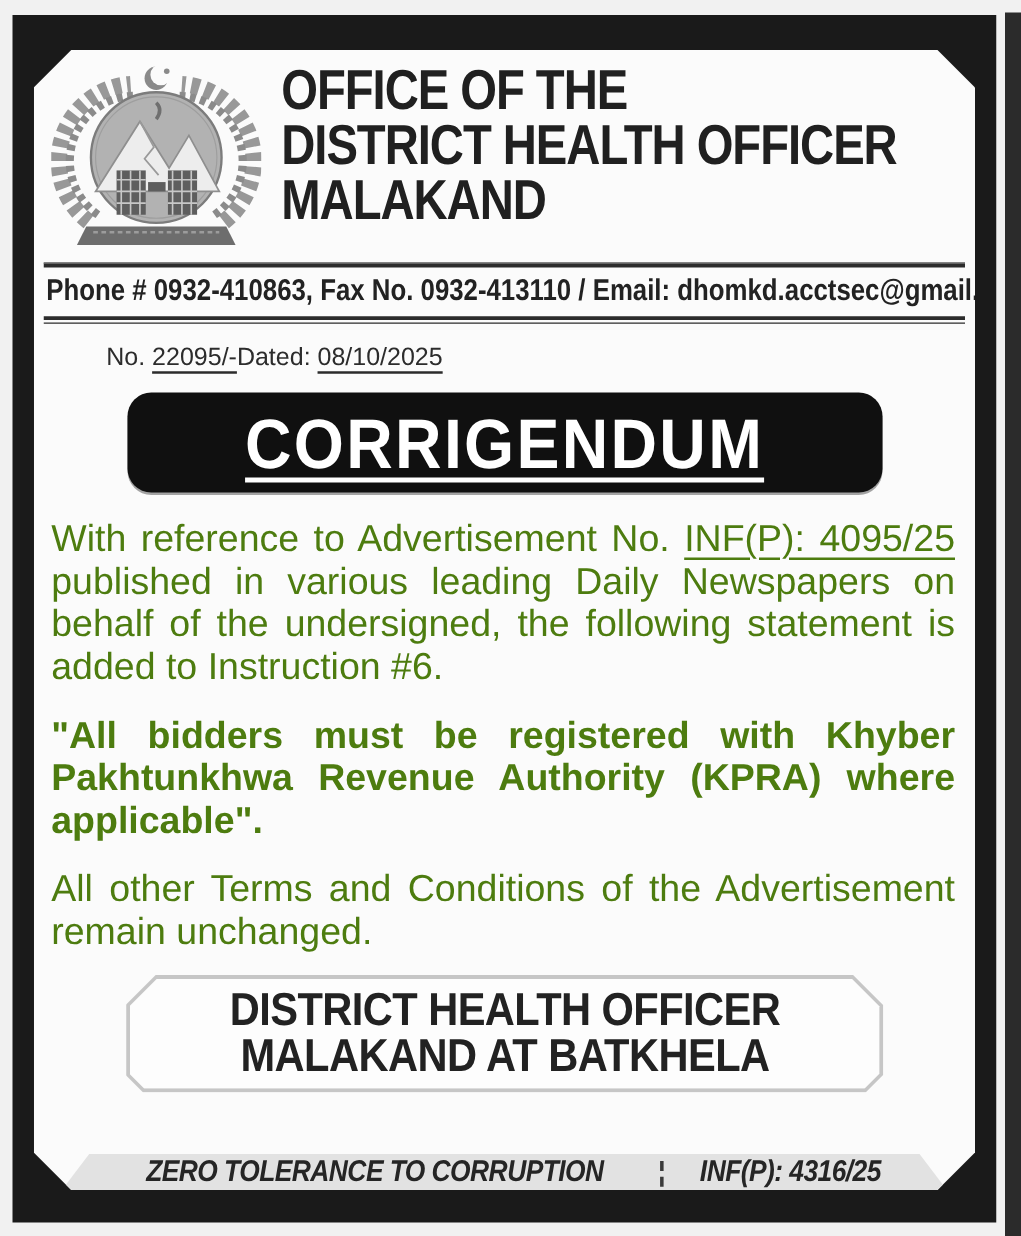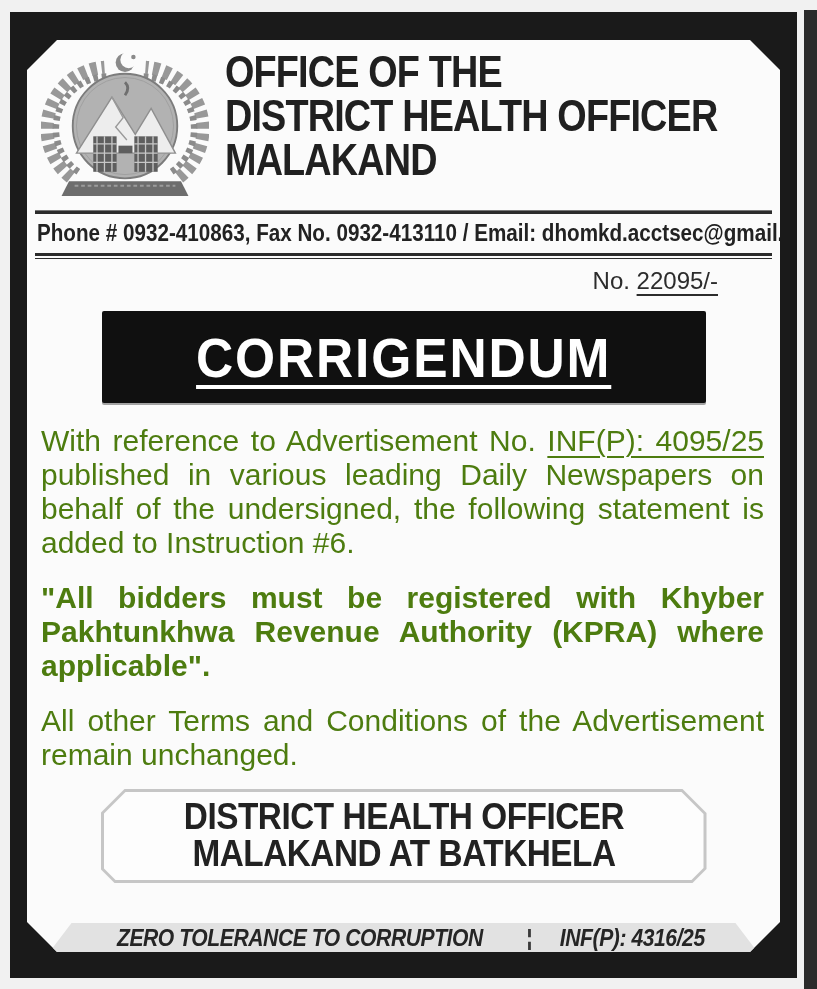--- a/index.html
+++ b/index.html
@@ -39,28 +39,28 @@
   }
   
   .rule-top { height:4px; background:#2c2c2c; margin:4px 8px 0 8px;
               border-top:1px solid #777; }
   .phone-line {
     margin:5px 0 0 10px; font-weight:bold; font-size:24px; white-space:nowrap;
     transform:scaleX(.86); transform-origin:left center; color:#222;
   }
   .rule-double { margin:6px 8px 0 8px; height:6px;
     border-top:3px solid #2c2c2c; border-bottom:1px solid #2c2c2c; }
-  .ref-row { display:flex; justify-content:flex-end;
-    margin:8px 62px 0 58px; font-size:24px; color:#2c2c2c; }
+  .ref-row { display:flex; justify-content:flex-start;
+    margin:16px 62px 0 58px; font-size:20px; color:#2c2c2c; }
   .u { text-decoration:underline; text-underline-offset:5px;
        text-decoration-thickness:2px; }
   
   .banner {
-    margin:16px auto 0 auto; width:604px; height:92px;
-    background:var(--color-banner_bg, #101010); border-radius:2px;
+    margin:16px auto 0 auto; width:604px; height:80px;
+    background:var(--color-banner_bg, #101010); border-radius:19px;
     display:flex; align-items:center; justify-content:center;
     box-shadow:0 2px 0 rgba(0,0,0,.35);
   }
   .banner-text {
     color:#ffffff; font-weight:bold; font-size:56px; letter-spacing:2px;
     transform:scaleX(.92); transform-origin:center;
     text-decoration:underline; text-underline-offset:8px;
     text-decoration-thickness:4px; white-space:nowrap;
   }
   
@@ -152,20 +152,24 @@
 
       <div class="rule-top"></div>
       <div class="phone-line">Phone # 0932-410863, Fax No. 0932-413110 / Email: dhomkd.acctsec@gmail.com</div>
       <div class="rule-double"></div>
 
       <div class="ref-row">
         <div>
           <span>No.</span>
           <span class="u">22095/-</span>
         </div>
+        <div>
+          <span>Dated:</span>
+          <span class="u">08/10/2025</span>
+        </div>
       </div>
 
       <div class="banner">
         <span class="banner-text">CORRIGENDUM</span>
       </div>
 
       <div class="body-text">
         <p><span>With reference to Advertisement No. </span><span class="u">INF(P): 4095/25</span><span> published in various leading Daily Newspapers on behalf of the undersigned, the following statement is added to Instruction #6.</span></p>
         <p class="bold">"All bidders must be registered with Khyber Pakhtunkhwa Revenue Authority (KPRA) where applicable".</p>
         <p>All other Terms and Conditions of the Advertisement remain unchanged.</p>

